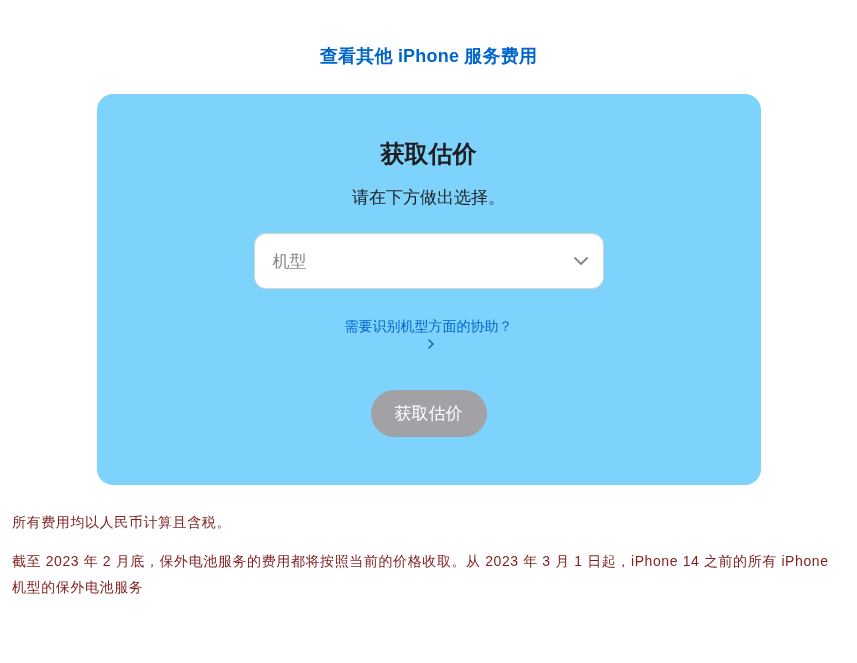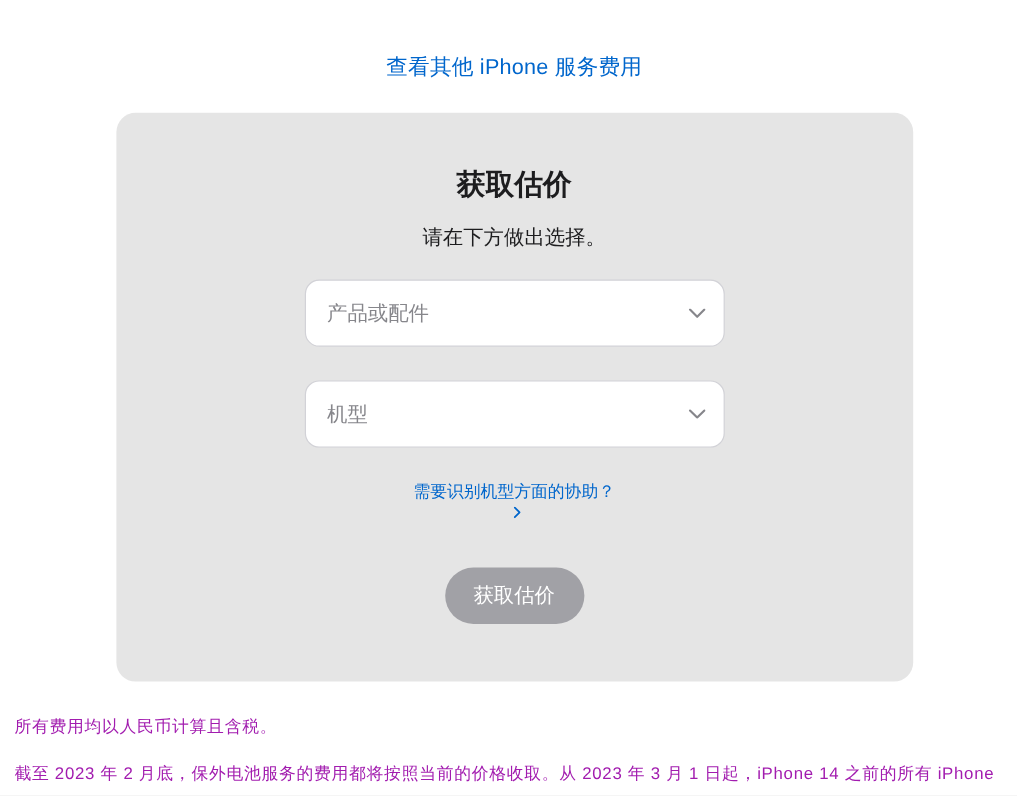--- a/index.html
+++ b/index.html
@@ -20,23 +20,24 @@
     }
     .top-link {
       text-align: center;
       padding: 44px 0 26px 0;
     }
     .top-link a {
       color: #0066cc;
       text-decoration: none;
       font-size: 18px;
       letter-spacing: 0.2px;
+      font-weight: bold;
     }
     .card {
-      background: #e5e5e5;
+      background: #7dd3fc;
       border-radius: 16px;
       max-width: 664px;
       margin: 0 auto;
       padding: 44px 40px 48px 40px;
       text-align: center;
     }
     .card-title {
       font-size: 24px;
       font-weight: 600;
       color: #1d1d1f;
@@ -104,48 +105,38 @@
       padding: 12px 24px;
       font-size: 17px;
       cursor: pointer;
       min-width: 96px;
     }
     .footer-notes {
       padding: 24px 0 0 0;
     }
     .footer-line {
       font-size: 14px;
-      color: #a21caf;
+      color: #7f1d1d;
       line-height: 1.9;
       letter-spacing: 0.6px;
       margin-bottom: 12px;
     }
   </style>
 </head>
 <body>
 
 <div class="container">
   <div class="top-link">
     <a href="#">查看其他 iPhone 服务费用</a>
   </div>
 
   <div class="card">
     <h1 class="card-title">获取估价</h1>
     <p class="card-subtitle">请在下方做出选择。</p>
 
-    <div class="select-wrapper">
-      <div class="select-box">
-        <span>产品或配件</span>
-      </div>
-      <span class="chevron-icon">
-        <svg viewBox="0 0 14 8" fill="none">
-            <path d="M1 1l6 6 6-6" stroke="#86868b" stroke-width="1.8" stroke-linecap="round" stroke-linejoin="round"></path>
-          </svg>
-      </span>
-    </div>
 
     <div class="select-wrapper">
       <div class="select-box">
         <span>机型</span>
       </div>
       <span class="chevron-icon">
         <svg viewBox="0 0 14 8" fill="none">
             <path d="M1 1l6 6 6-6" stroke="#86868b" stroke-width="1.8" stroke-linecap="round" stroke-linejoin="round"></path>
           </svg>
       </span>

